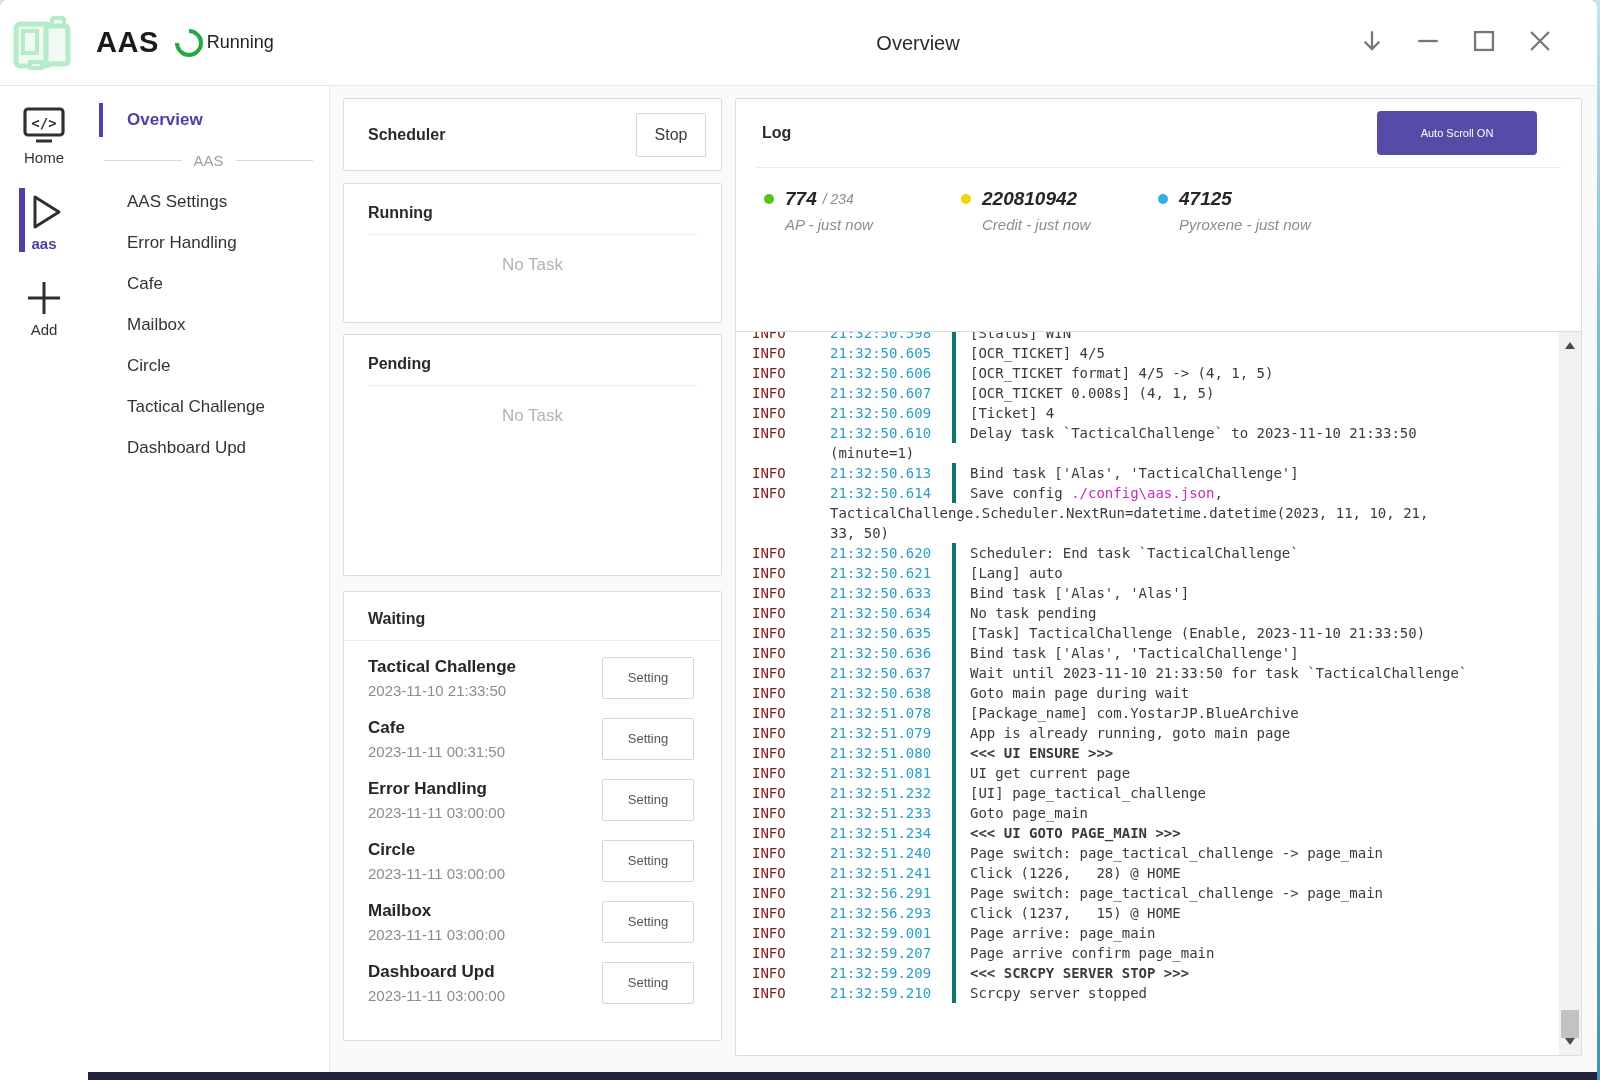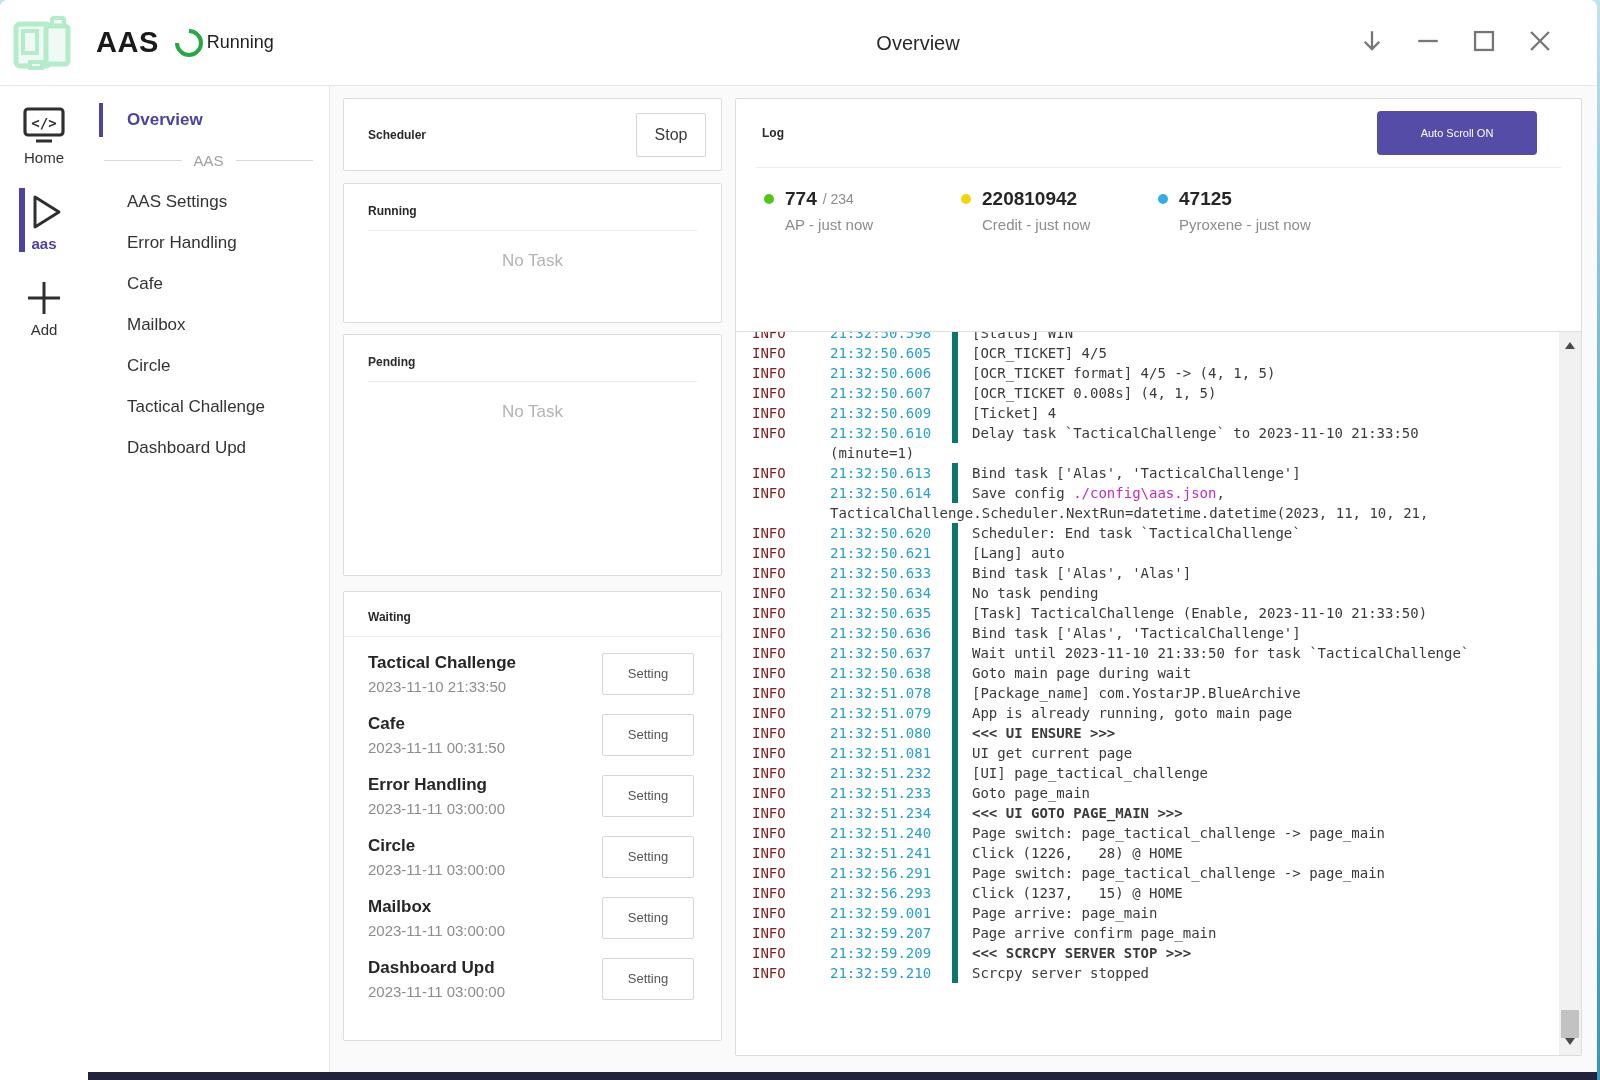--- a/index.html
+++ b/index.html
@@ -37,21 +37,21 @@
   .side-ind{width:4px;height:34px;background:transparent;margin-right:24px;}
   .side-label{font-size:17px;color:#333;}
   .side-item.active .side-label{color:#4c42a0;font-weight:700;}
   .side-item.active .side-ind{background:#4c42a0;}
   .side-div{height:41px;display:flex;align-items:center;padding:0 16px;}
   .side-div .line{flex:1;height:1px;background:#d9d9d9;}
   .side-div .div-label{font-size:15px;color:#a0a0a0;margin:0 12px;}
   
   .main{position:absolute;left:330px;top:86px;right:0;bottom:8px;background:#fafafa;}
   .card{position:absolute;background:#fff;border:1px solid #dddddd;border-radius:2px;box-sizing:border-box;}
-  .card-title{font-size:12px;font-weight:700;color:#2a2a2a;}
+  .card-title{font-size:16px;font-weight:700;color:#2a2a2a;}
   .card-divider{height:1px;background:#ebebeb;}
   .empty-text{font-size:17px;color:#b3b3b3;text-align:center;}
   .btn{background:#fff;border:1px solid #d6d6d6;border-radius:2px;color:#3a3a3a;cursor:pointer;
     font-family:"Liberation Sans",sans-serif;}
   
   .scheduler-card{left:13px;top:12px;width:379px;height:73px;display:flex;align-items:center;
     justify-content:space-between;padding:0 15px 0 24px;}
   .stop-btn{width:70px;height:44px;font-size:16px;margin-left:41px;}
   .running-card{left:13px;top:97px;width:379px;height:140px;padding:20px 24px;}
   .pending-card{left:13px;top:248px;width:379px;height:242px;padding:20px 24px;}
@@ -65,34 +65,34 @@
   .wait-name{font-size:17px;font-weight:700;color:#262626;}
   .wait-time{font-size:15px;color:#8c8c8c;margin-top:5px;}
   .setting-btn{width:92px;height:42px;font-size:13px;color:#555;}
   
   .log-header-card{left:405px;top:12px;width:847px;height:258px;}
   .log-title-row{display:flex;justify-content:space-between;align-items:center;height:68px;
     padding:0 44px 0 26px;}
   .autoscroll-btn{width:160px;height:44px;background:#544ca6;border:none;border-radius:4px;
     color:#fff;font-size:11px;cursor:pointer;font-family:"Liberation Sans",sans-serif;}
   .log-divider{height:1px;background:#ebebeb;margin:0 20px;}
-  .stats{display:flex;padding:20px 0 0 28px;}
+  .stats{display:flex;padding:20px 0 0 28px;font-style:italic;}
   .stat{width:197px;}
   .stat-top{display:flex;align-items:center;}
   .dot{width:10px;height:10px;border-radius:50%;flex:0 0 auto;}
   .stat-val{font-size:19px;font-weight:700;color:#262626;margin-left:11px;}
   .stat-suffix{font-size:14px;color:#8c8c8c;margin-left:6px;}
   .stat-label{font-size:15px;color:#8c8c8c;margin:6px 0 0 21px;}
   .log-body-card{left:405px;top:245px;width:847px;height:725px;overflow:hidden;}
   .log-scroll{position:absolute;left:16px;top:-9px;right:22px;bottom:0;overflow:hidden;}
   .log-line{display:flex;font-family:"DejaVu Sans Mono",monospace;font-size:14px;
     line-height:20px;white-space:pre;color:#3a3a3a;}
   .lvl{flex:0 0 78px;color:#7f1d1d;}
   .time{flex:0 0 122px;color:#2a9fc7;}
-  .msg{border-left:6px solid #0f766e;padding-left:14px;}
+  .msg{border-left:4px solid #0f766e;padding-left:14px;}
   .msg.cont{border-left:none;padding-left:0;}
   .c-path{color:#c22ac2;}
   .c-bold{font-weight:700;}
   
   .log-scrollbar{position:absolute;right:0;top:0;bottom:0;width:22px;background:#f1f1f1;}
   .sb-up{position:absolute;top:10px;left:6px;width:0;height:0;border-left:5px solid transparent;
     border-right:5px solid transparent;border-bottom:7px solid #4a4a4a;cursor:pointer;}
   .sb-down{position:absolute;bottom:10px;left:6px;width:0;height:0;border-left:5px solid transparent;
     border-right:5px solid transparent;border-top:7px solid #4a4a4a;cursor:pointer;}
   .sb-thumb{position:absolute;left:2px;right:2px;top:678px;height:28px;background:#c2c2c2;cursor:pointer;}
@@ -320,20 +320,21 @@
           <div class="log-line"><span class="lvl">INFO</span><span class="time">21:32:50.598</span><span class="msg"><span>[Status] WIN</span></span></div>
           <div class="log-line"><span class="lvl">INFO</span><span class="time">21:32:50.605</span><span class="msg"><span>[OCR_TICKET] 4/5</span></span></div>
           <div class="log-line"><span class="lvl">INFO</span><span class="time">21:32:50.606</span><span class="msg"><span>[OCR_TICKET format] 4/5 -&gt; (4, 1, 5)</span></span></div>
           <div class="log-line"><span class="lvl">INFO</span><span class="time">21:32:50.607</span><span class="msg"><span>[OCR_TICKET 0.008s] (4, 1, 5)</span></span></div>
           <div class="log-line"><span class="lvl">INFO</span><span class="time">21:32:50.609</span><span class="msg"><span>[Ticket] 4</span></span></div>
           <div class="log-line"><span class="lvl">INFO</span><span class="time">21:32:50.610</span><span class="msg"><span>Delay task `TacticalChallenge` to 2023-11-10 21:33:50</span></span></div>
           <div class="log-line"><span class="lvl"></span><span class="msg cont"><span>(minute=1)</span></span></div>
           <div class="log-line"><span class="lvl">INFO</span><span class="time">21:32:50.613</span><span class="msg"><span>Bind task ['Alas', 'TacticalChallenge']</span></span></div>
           <div class="log-line"><span class="lvl">INFO</span><span class="time">21:32:50.614</span><span class="msg"><span>Save config </span><span class="c-path">./config\aas.json</span><span>,</span></span></div>
           <div class="log-line"><span class="lvl"></span><span class="msg cont"><span>TacticalChallenge.Scheduler.NextRun=datetime.datetime(2023, 11, 10, 21,</span></span></div>
+          <div class="log-line"><span class="lvl"></span><span class="msg cont"><span>33, 50)</span></span></div>
           <div class="log-line"><span class="lvl">INFO</span><span class="time">21:32:50.620</span><span class="msg"><span>Scheduler: End task `TacticalChallenge`</span></span></div>
           <div class="log-line"><span class="lvl">INFO</span><span class="time">21:32:50.621</span><span class="msg"><span>[Lang] auto</span></span></div>
           <div class="log-line"><span class="lvl">INFO</span><span class="time">21:32:50.633</span><span class="msg"><span>Bind task ['Alas', 'Alas']</span></span></div>
           <div class="log-line"><span class="lvl">INFO</span><span class="time">21:32:50.634</span><span class="msg"><span>No task pending</span></span></div>
           <div class="log-line"><span class="lvl">INFO</span><span class="time">21:32:50.635</span><span class="msg"><span>[Task] TacticalChallenge (Enable, 2023-11-10 21:33:50)</span></span></div>
           <div class="log-line"><span class="lvl">INFO</span><span class="time">21:32:50.636</span><span class="msg"><span>Bind task ['Alas', 'TacticalChallenge']</span></span></div>
           <div class="log-line"><span class="lvl">INFO</span><span class="time">21:32:50.637</span><span class="msg"><span>Wait until 2023-11-10 21:33:50 for task `TacticalChallenge`</span></span></div>
           <div class="log-line"><span class="lvl">INFO</span><span class="time">21:32:50.638</span><span class="msg"><span>Goto main page during wait</span></span></div>
           <div class="log-line"><span class="lvl">INFO</span><span class="time">21:32:51.078</span><span class="msg"><span>[Package_name] com.YostarJP.BlueArchive</span></span></div>
           <div class="log-line"><span class="lvl">INFO</span><span class="time">21:32:51.079</span><span class="msg"><span>App is already running, goto main page</span></span></div>

